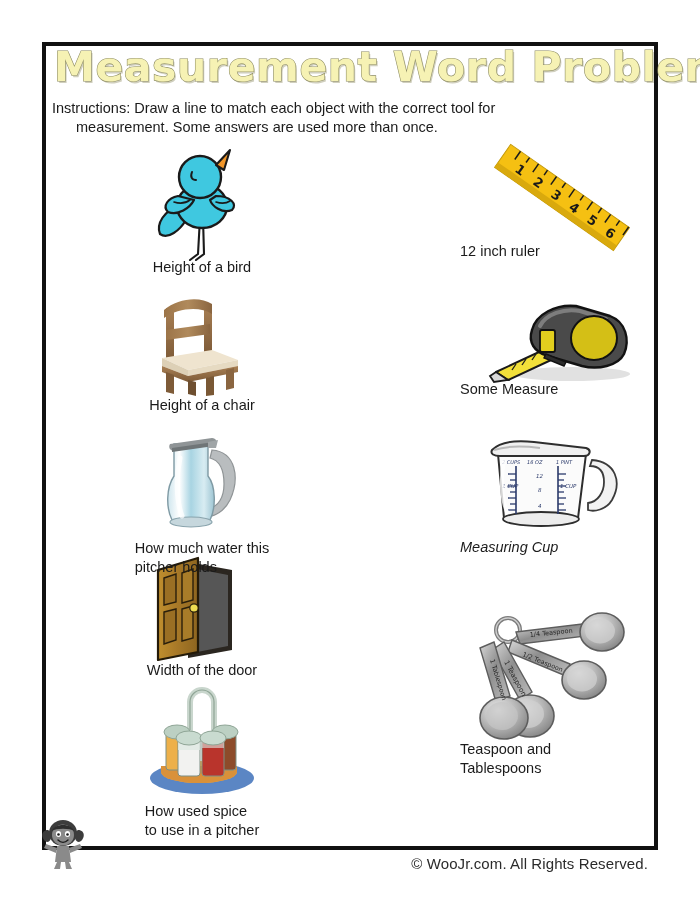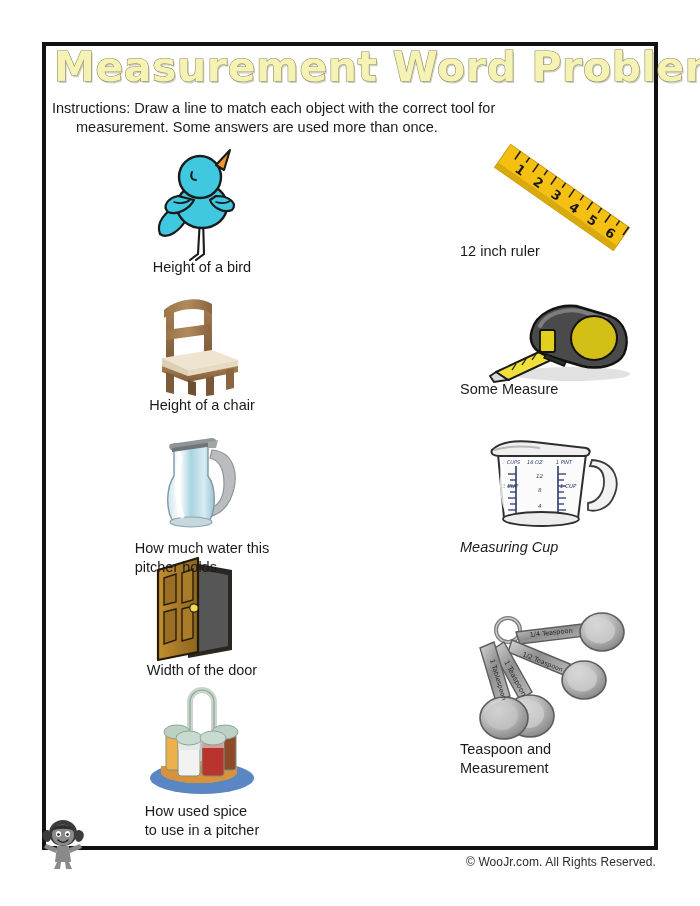--- a/index.html
+++ b/index.html
@@ -85,23 +85,23 @@
     color: #1b1b1b;
     text-align: left;
   }
 
   
 
   
   #mascot { position: absolute; left: 40px; top: 818px; width: 46px; height: 52px; }
   #copyright {
     position: absolute;
-    right: 44px;
+    right: 52px;
     top: 855px;
-    font-size: 12px;
+    font-size: 15px;
     color: #2b2b2b;
     letter-spacing: 0.1px;
   }
 
   svg { display: block; overflow: visible; }
 </style>
 </head>
 <body>
 
 <div id="page">
@@ -425,21 +425,21 @@
         <text x="44" y="56" font-family="DejaVu Sans, sans-serif" font-size="7" fill="#2a2a2a" transform="rotate(62 44 56)">1 Teaspoon</text>
 
         <path d="M34 36 L50 90 L36 96 L20 42 Z" fill="url(#metal)" stroke="#5d5d5d" stroke-width="1.4"></path>
         <ellipse cx="44" cy="112" rx="24" ry="21" fill="url(#bowl)" stroke="#5d5d5d" stroke-width="1.6"></ellipse>
         <ellipse cx="42" cy="110" rx="16" ry="14" fill="#c4c4c4" opacity="0.7"></ellipse>
         <text x="30" y="54" font-family="DejaVu Sans, sans-serif" font-size="6.5" fill="#2a2a2a" transform="rotate(73 30 54)">1 Tablespoon</text>
       </svg>
     </div>
     <div class="label-right" style="margin-top:-6px;">
       <span>Teaspoon and</span><br>
-      <span>Measurement</span>
+      <span>Tablespoons</span>
     </div>
   </div>
 
   <div id="mascot">
     <svg width="46" height="52" viewBox="0 0 46 52">
 
       <ellipse cx="23" cy="15" rx="14" ry="13" fill="#3c3c3c"></ellipse>
 
       <path d="M8 12 C0 12 1 22 7 24 C11 24 12 18 11 14 Z" fill="#3c3c3c"></path>
       <path d="M38 12 C46 12 45 22 39 24 C35 24 34 18 35 14 Z" fill="#3c3c3c"></path>

